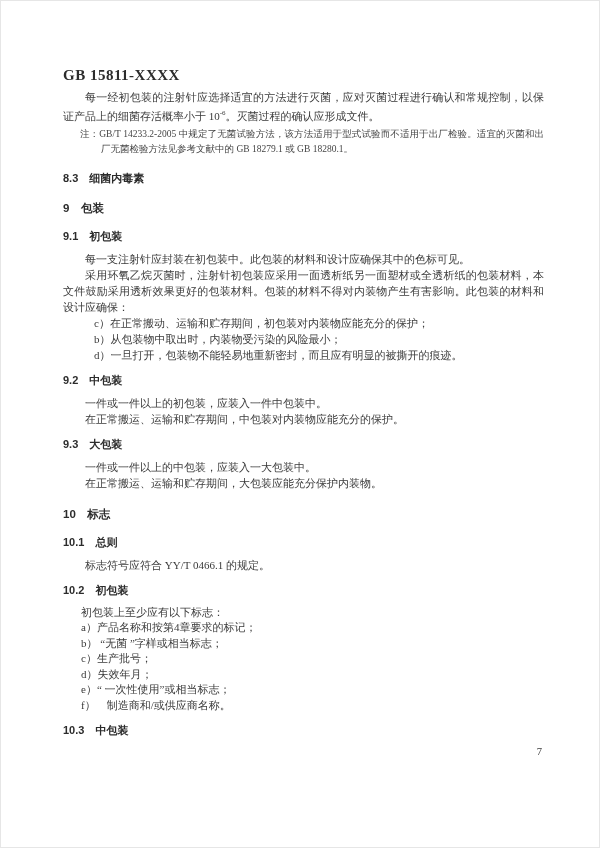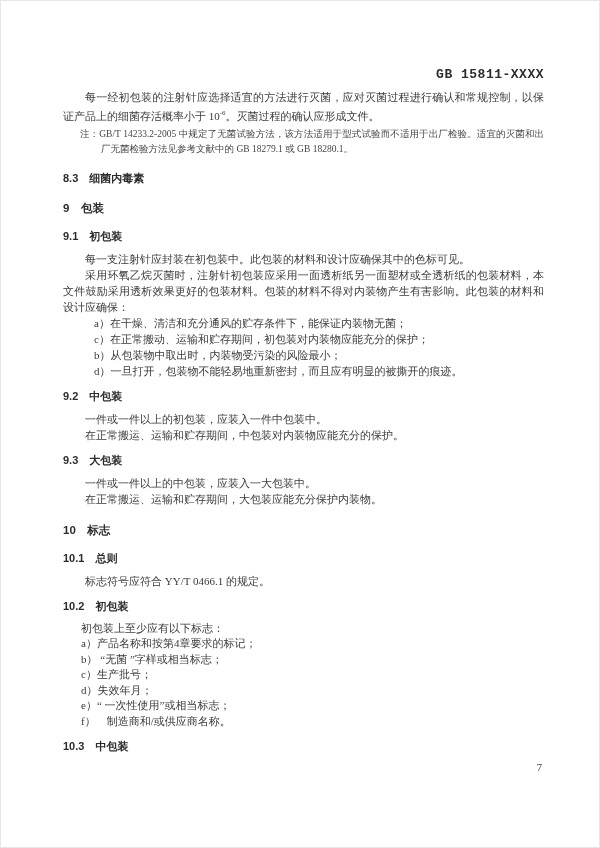--- a/index.html
+++ b/index.html
@@ -13,24 +13,24 @@
     box-sizing: border-box;
     overflow: hidden;
     font-family: "Liberation Serif", "DejaVu Serif", serif;
     color: #3a3a3a;
   }
   .content {
     padding: 68px 55px 0 62px;
     box-sizing: border-box;
   }
   .doc-code {
-    text-align: right;
-    font-family: Liberation Mono, monospace;
+    text-align: left;
+    font-family: Liberation Serif, serif;
     font-weight: bold;
-    font-size: 13px;
+    font-size: 15px;
     line-height: 12px;
     letter-spacing: 0.5px;
     color: #2c2c2c;
     margin: 0 0 8px 0;
   }
   p { margin: 0; }
   .body-para {
     font-size: 11px;
     line-height: 16px;
     text-align: justify;
@@ -104,21 +104,20 @@
     <p class="note"><span>注：</span><span>GB/T 14233.2-2005 中规定了无菌试验方法，该方法适用于型式试验而不适用于出厂检验。适宜的灭菌和出厂无菌检验方法见参考文献中的 GB 18279.1 或 GB 18280.1。</span></p>
 
     <div class="h-section">8.3　细菌内毒素</div>
 
     <div class="h-chapter">9　包装</div>
 
     <div class="h-section">9.1　初包装</div>
     <p class="body-para indent mt8">每一支注射针应封装在初包装中。此包装的材料和设计应确保其中的色标可见。</p>
     <p class="body-para indent">采用环氧乙烷灭菌时，注射针初包装应采用一面透析纸另一面塑材或全透析纸的包装材料，本文件鼓励采用透析效果更好的包装材料。包装的材料不得对内装物产生有害影响。此包装的材料和设计应确保：</p>
     <div class="list-a">
-      <div class="item">a）在干燥、清洁和充分通风的贮存条件下，能保证内装物无菌；</div>
       <div class="item">c）在正常搬动、运输和贮存期间，初包装对内装物应能充分的保护；</div>
       <div class="item">b）从包装物中取出时，内装物受污染的风险最小；</div>
       <div class="item">d）一旦打开，包装物不能轻易地重新密封，而且应有明显的被撕开的痕迹。</div>
     </div>
 
     <div class="h-section mt10">9.2　中包装</div>
     <p class="body-para indent mt8">一件或一件以上的初包装，应装入一件中包装中。</p>
     <p class="body-para indent">在正常搬运、运输和贮存期间，中包装对内装物应能充分的保护。</p>
 
     <div class="h-section mt10">9.3　大包装</div>

